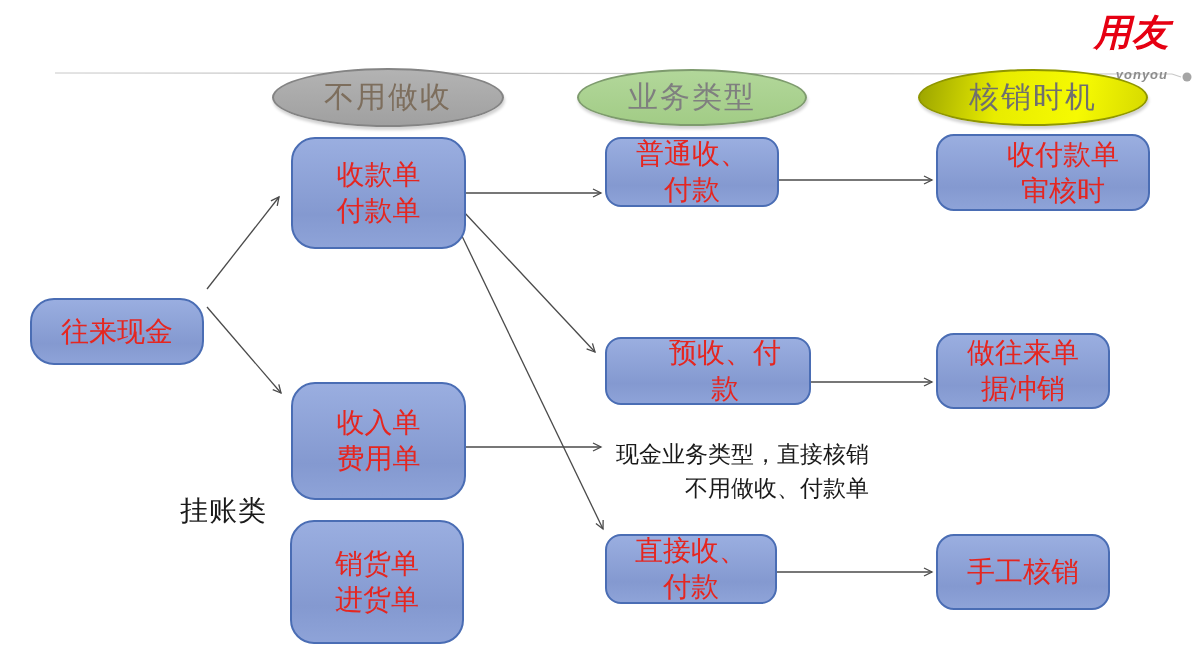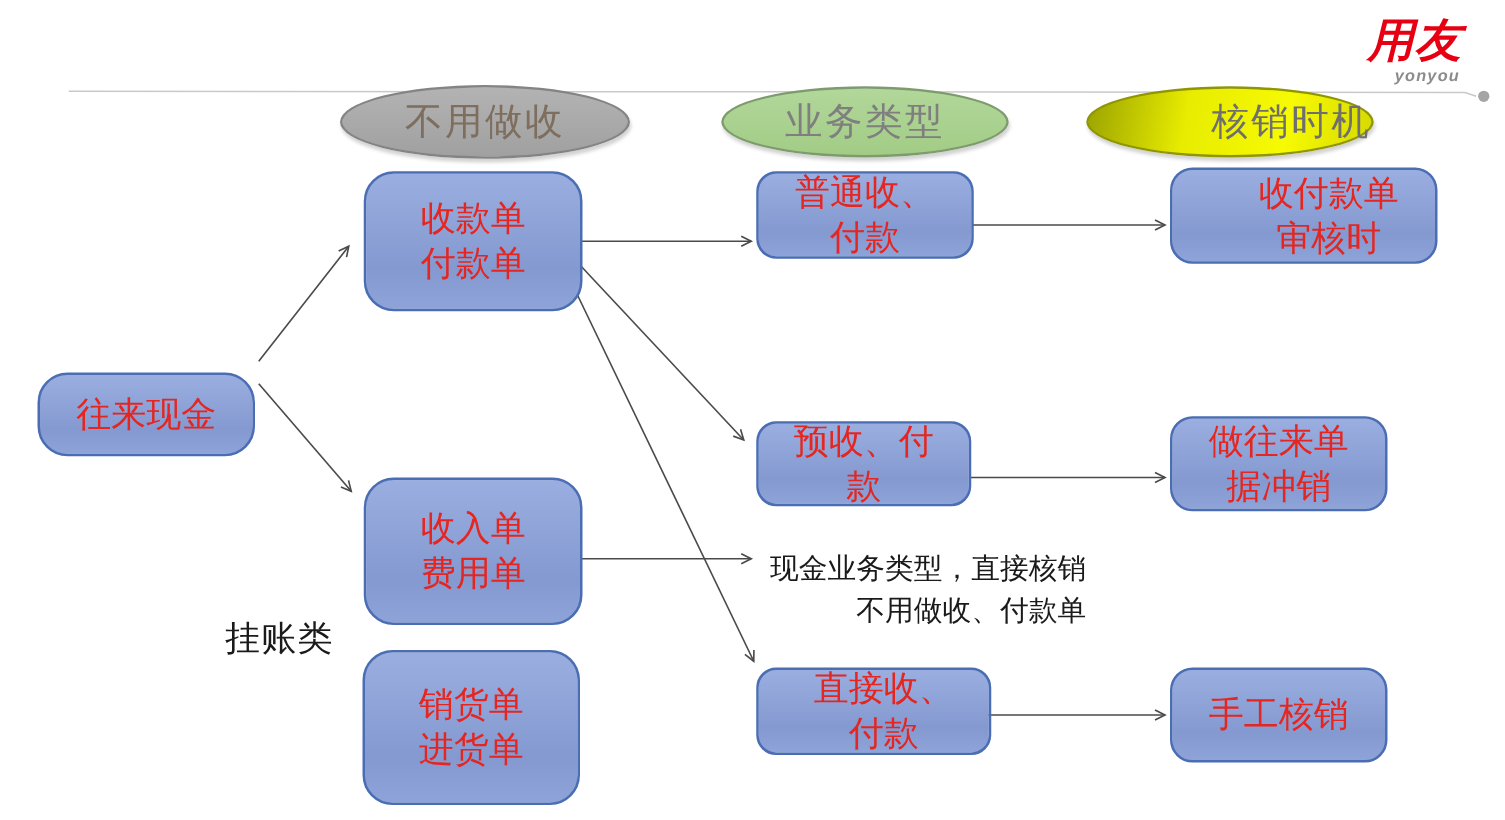--- a/index.html
+++ b/index.html
@@ -5,59 +5,59 @@
   html,body{margin:0;padding:0;background:#fff;}
   .canvas{
     position:relative;width:1204px;height:656px;background:#fff;overflow:hidden;
     font-family:"Liberation Sans","DejaVu Sans",sans-serif;
   }
   .arrow-layer{position:absolute;left:0;top:0;width:1204px;height:656px;}
 
   
   .logo{position:absolute;right:34px;top:14px;text-align:right;font-style:italic;}
   .logo-cn{font-size:37px;font-weight:700;color:#e60012;letter-spacing:1px;line-height:38px;}
-  .logo-en{font-size:13px;font-weight:700;color:#8c8c8c;letter-spacing:1px;margin-top:1px;padding-right:2px;}
+  .logo-en{font-size:13px;font-weight:700;color:#8c8c8c;letter-spacing:1px;margin-top:15px;padding-right:2px;}
 
   
   .ellipse{
     position:absolute;border-radius:50%;display:flex;align-items:center;justify-content:center;
     font-size:30px;letter-spacing:2px;box-shadow:1px 3px 3px rgba(0,0,0,.18);
   }
   .ellipse-gray{
     left:272px;top:68px;width:228px;height:55px;
     background:linear-gradient(180deg,#b3b3b3,#a0a0a0);
     border:2px solid #848484;color:#7d6e5d;
   }
   .ellipse-green{
     left:577px;top:69px;width:226px;height:53px;
     background:linear-gradient(180deg,#b2d79a,#a2cc86);
     border:2px solid #7e9b6e;color:#7f7f7f;
   }
   .ellipse-yellow{
-    left:869px;top:69px;width:226px;height:53px;
+    left:918px;top:69px;width:226px;height:53px;
     background:linear-gradient(100deg,#9aa300 0%,#e8ec00 35%,#f6fa02 70%,#d6d900 100%);
-    border:2px solid #8f9600;color:#6f6f6f;justify-content:flex-end;
+    border:2px solid #8f9600;color:#6f6f6f;
   }
 
   
   .node{
     position:absolute;display:flex;flex-direction:column;align-items:center;justify-content:center;
     background:linear-gradient(180deg,#9aaee0 0%,#8499d0 70%,#8ea3d8 100%);
     border:2px solid #4a6db4;color:#e52620;text-align:center;
   }
   .node .nl{font-size:28px;line-height:36px;white-space:nowrap;}
   .node .nl:empty{display:none;}
 
   .n-root{left:30px;top:262px;width:170px;height:63px;border-radius:24px;margin-top:36px;}
   .n-doc-0{left:291px;top:137px;width:171px;height:108px;border-radius:24px;}
   .n-doc-1{left:291px;top:382px;width:171px;height:114px;border-radius:24px;}
   .n-doc-2{left:290px;top:520px;width:170px;height:120px;border-radius:24px;align-items:center;}
   .n-biz-0{left:605px;top:137px;width:170px;height:66px;border-radius:16px;}
-  .n-biz-1{left:605px;top:337px;width:168px;height:64px;border-radius:16px;}
-  .n-biz-2{left:605px;top:534px;width:168px;height:66px;border-radius:16px;padding-left:16px;}
+  .n-biz-1{left:605px;top:337px;width:168px;height:64px;border-radius:16px;padding-left:34px;}
+  .n-biz-2{left:605px;top:534px;width:168px;height:66px;border-radius:16px;}
   .n-tim-0{left:936px;top:134px;width:170px;height:73px;border-radius:18px;padding-left:40px;}
   .n-tim-1{left:936px;top:333px;width:170px;height:72px;border-radius:18px;}
   .n-tim-2{left:936px;top:534px;width:170px;height:72px;border-radius:18px;}
 
   
   .cat-label{position:absolute;font-size:28px;color:#1a1a1a;letter-spacing:1px;}
   .cat-0{left:189px;top:153px;}
   .cat-1{left:180px;top:492px;}
 
   .note{position:absolute;left:616px;top:437px;font-size:23px;line-height:34px;color:#1a1a1a;text-align:right;}

